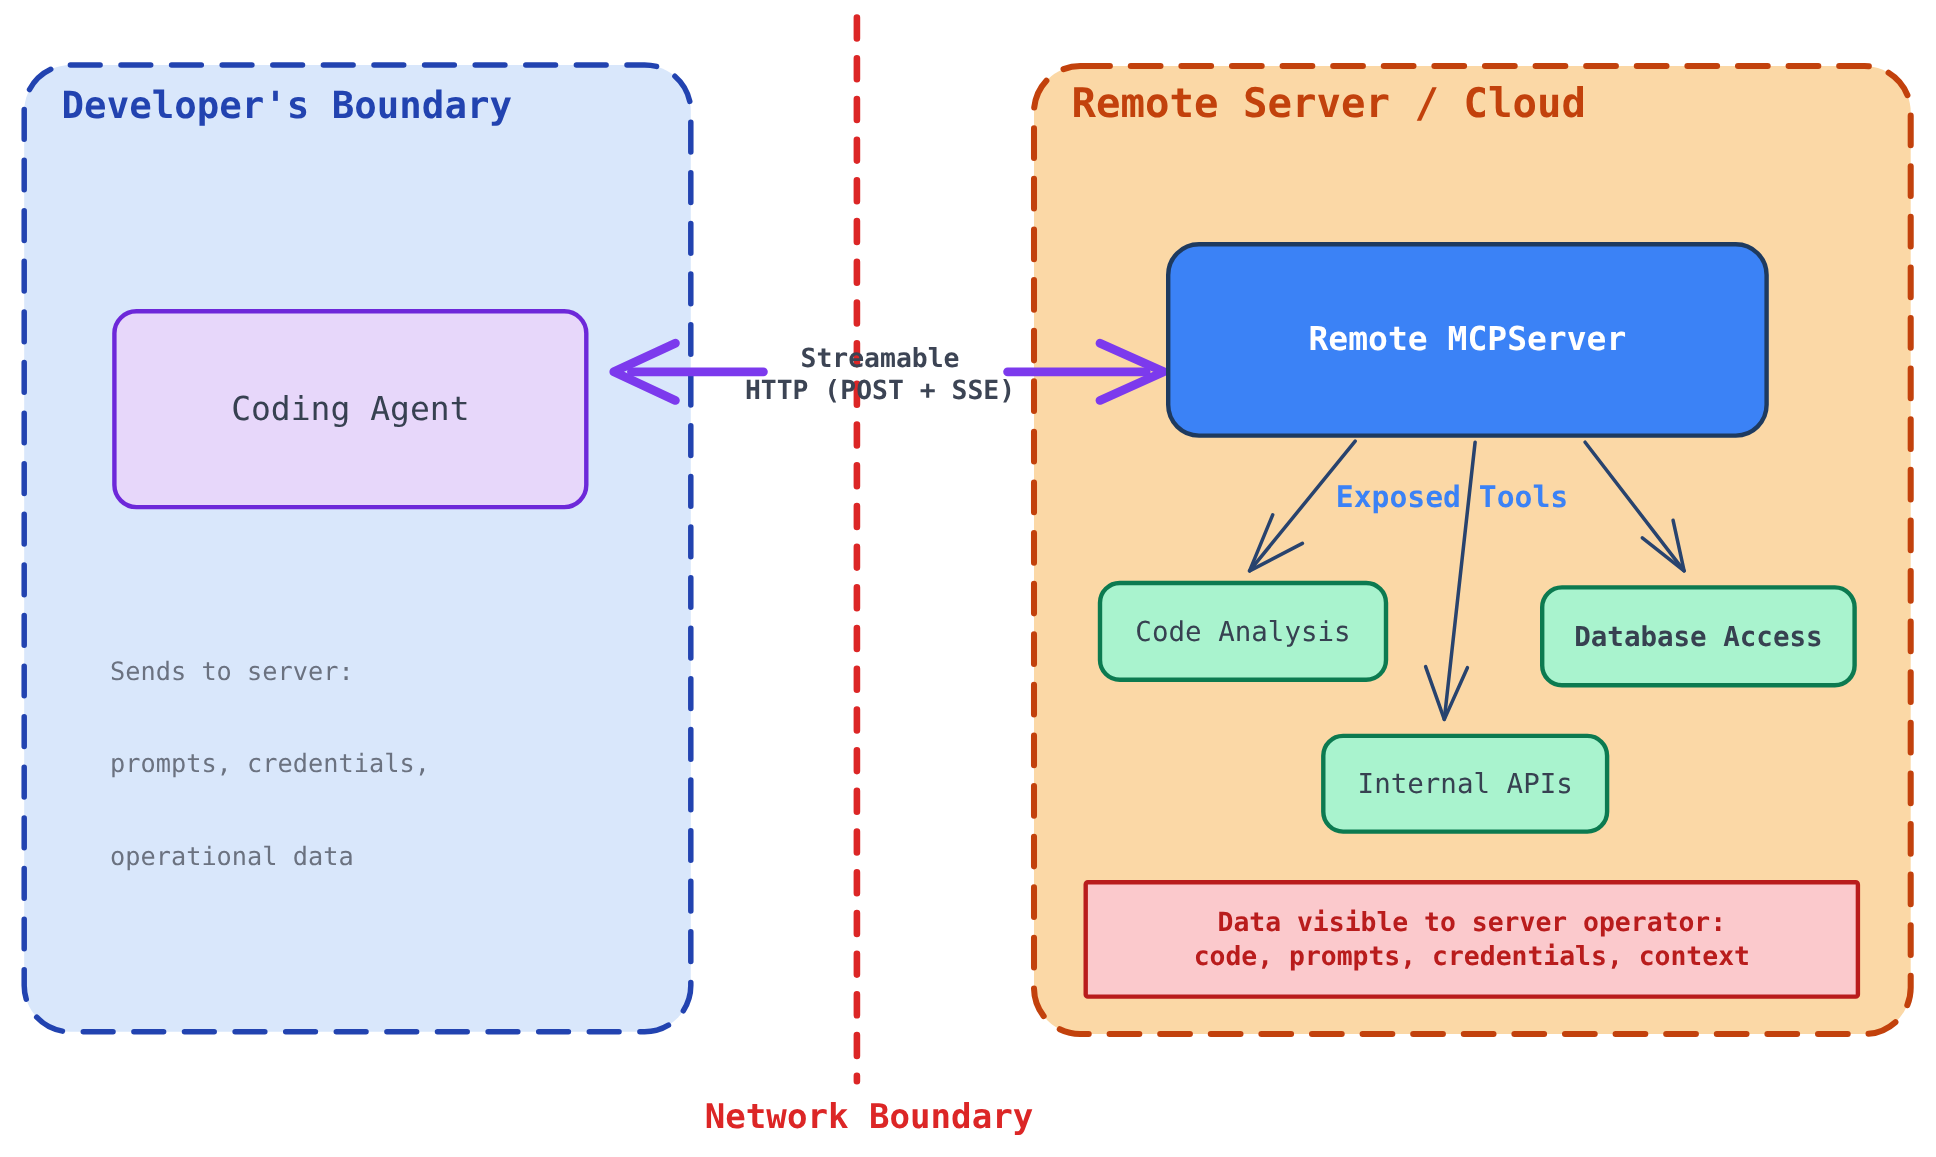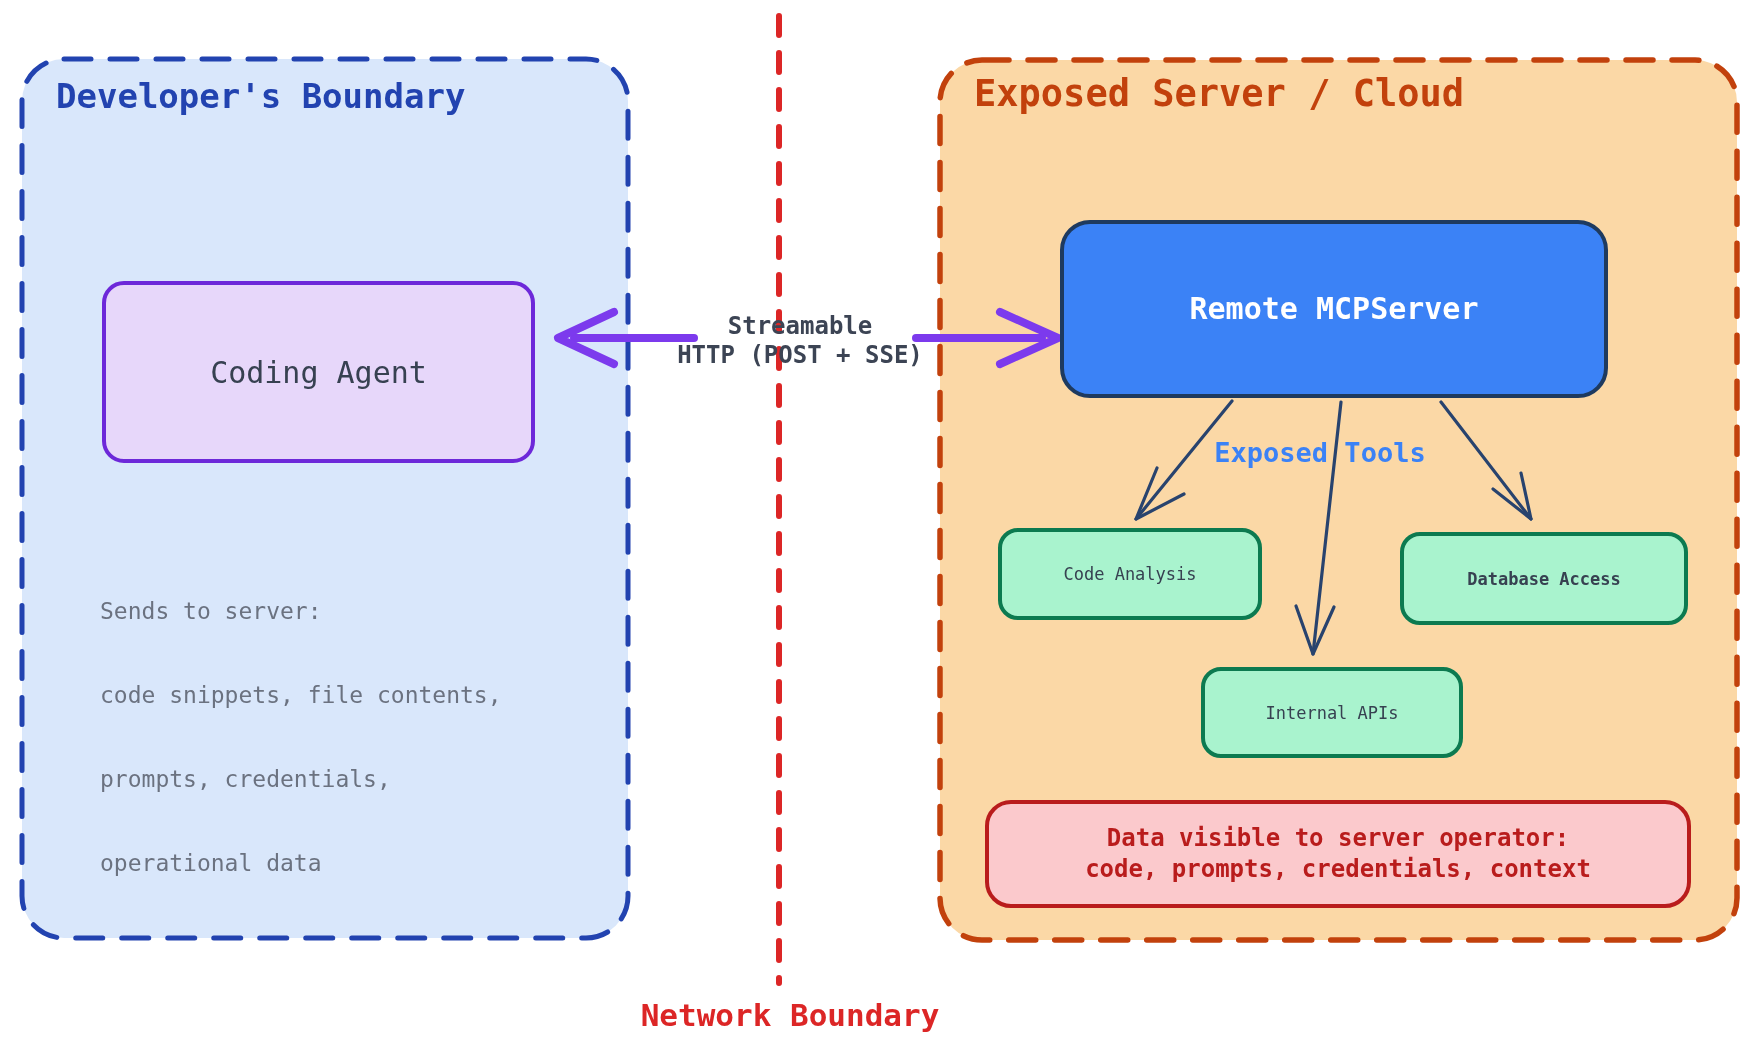--- a/index.html
+++ b/index.html
@@ -40,28 +40,28 @@
     left:1060px; top:220px; width:548px; height:178px;
     background:var(--mcp-fill); border:4px solid var(--mcp-border); border-radius:30px;
     font-size:30px; font-weight:bold; line-height:38px; color:var(--mcp-text);
   }
   .exposed-label{
     left:1150px; top:437px; width:340px; text-align:center;
     font-size:27px; font-weight:bold; color:var(--exposed-label);
   }
   .tool-box{
     background:var(--tool-fill); border:4px solid var(--tool-border); border-radius:20px;
-    font-size:17px; color:var(--tool-text);
+    font-size:25px; color:var(--tool-text);
   }
   .tool-code{left:998px; top:528px; width:264px; height:92px;}
   .tool-db{left:1400px; top:532px; width:288px; height:93px;font-weight:bold;}
   .tool-api{left:1201px; top:667px; width:262px; height:91px;}
   .warn-box{
     left:985px; top:800px; width:706px; height:108px;
-    background:var(--warn-fill); border:4px solid var(--warn-border); border-radius:26px;
+    background:var(--warn-fill); border:4px solid var(--warn-border); border-radius:4px;
     flex-direction:column; font-size:24px; font-weight:bold; line-height:31px; color:var(--warn-text);
   }
   .boundary-label{
     left:580px; top:997px; width:420px; text-align:center;
     font-size:31px; font-weight:bold; color:var(--boundary-red);
   }
 </style>
 </head>
 <body>
 
@@ -90,31 +90,30 @@
   </svg>
 
   <div class="abs panel-title dev-title">Developer's Boundary</div>
 
   <div class="abs box agent-box">
     <span>Coding Agent</span>
   </div>
 
   <div class="abs note">
     <div>Sends to server:</div>
-    <div>code snippets, file contents,</div>
     <div>prompts, credentials,</div>
     <div>operational data</div>
   </div>
 
   <div class="abs conn-label">
     <div>Streamable</div>
     <div>HTTP (POST + SSE)</div>
   </div>
 
-  <div class="abs panel-title cloud-title">Exposed Server / Cloud</div>
+  <div class="abs panel-title cloud-title">Remote Server / Cloud</div>
 
   <div class="abs box mcp-box">
     <div>Remote MCP</div>
     <div>Server</div>
   </div>
 
   <div class="abs exposed-label">Exposed Tools</div>
 
   <div class="abs box tool-box tool-code">
     <span>Code Analysis</span>

